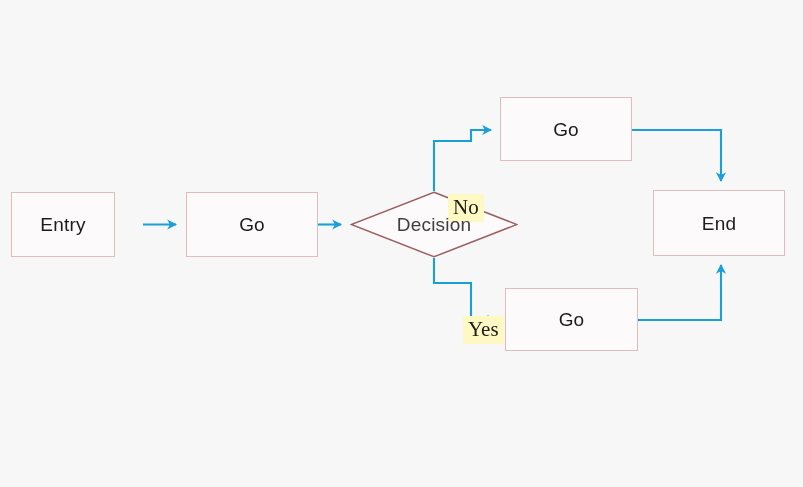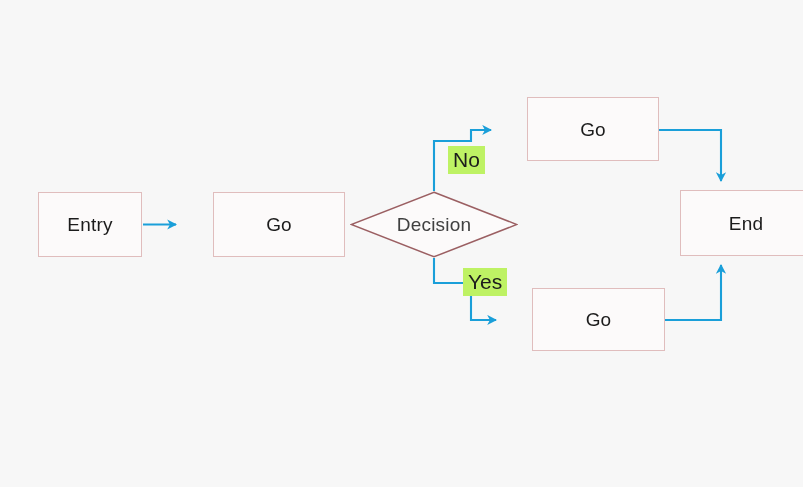--- a/index.html
+++ b/index.html
@@ -33,21 +33,20 @@
     display: flex;
     align-items: center;
     justify-content: center;
     background: #fcfafa;
     border: 1.6px solid #e0bdbd;
     color: #1c1c1c;
     font-size: 19px;
     font-family: "Liberation Sans", sans-serif;
     letter-spacing: 0.2px;
     line-height: 1;
-    margin-left: 27px;
   }
   .node-text {
     display: block;
   }
   .diamond-wrap {
     position: absolute;
     display: flex;
     align-items: center;
     justify-content: center;
   }
@@ -60,27 +59,28 @@
     position: relative;
     z-index: 2;
     color: #404040;
     font-size: 19px;
     font-family: Liberation Sans, sans-serif;
     line-height: 1;
     letter-spacing: 0.2px;
   }
   .edge-label {
     position: absolute;
-    background: #bef264;
+    background: #fef9c3;
     color: #1c1c1c;
     font-size: 21px;
-    font-family: Liberation Sans, sans-serif;
+    font-family: Liberation Serif, serif;
     line-height: 1;
     padding: 3px 5px 4px 5px;
     white-space: nowrap;
+    margin-top: 48px;
   }
 </style>
 </head>
 <body>
 
 <div id="canvas">
 
   <svg id="wires" width="803" height="487" viewBox="0 0 803 487" xmlns="http://www.w3.org/2000/svg">
     <defs>
       <marker id="arrowhead" markerWidth="11" markerHeight="11" refX="9.4" refY="5.5" orient="auto" markerUnits="userSpaceOnUse">

